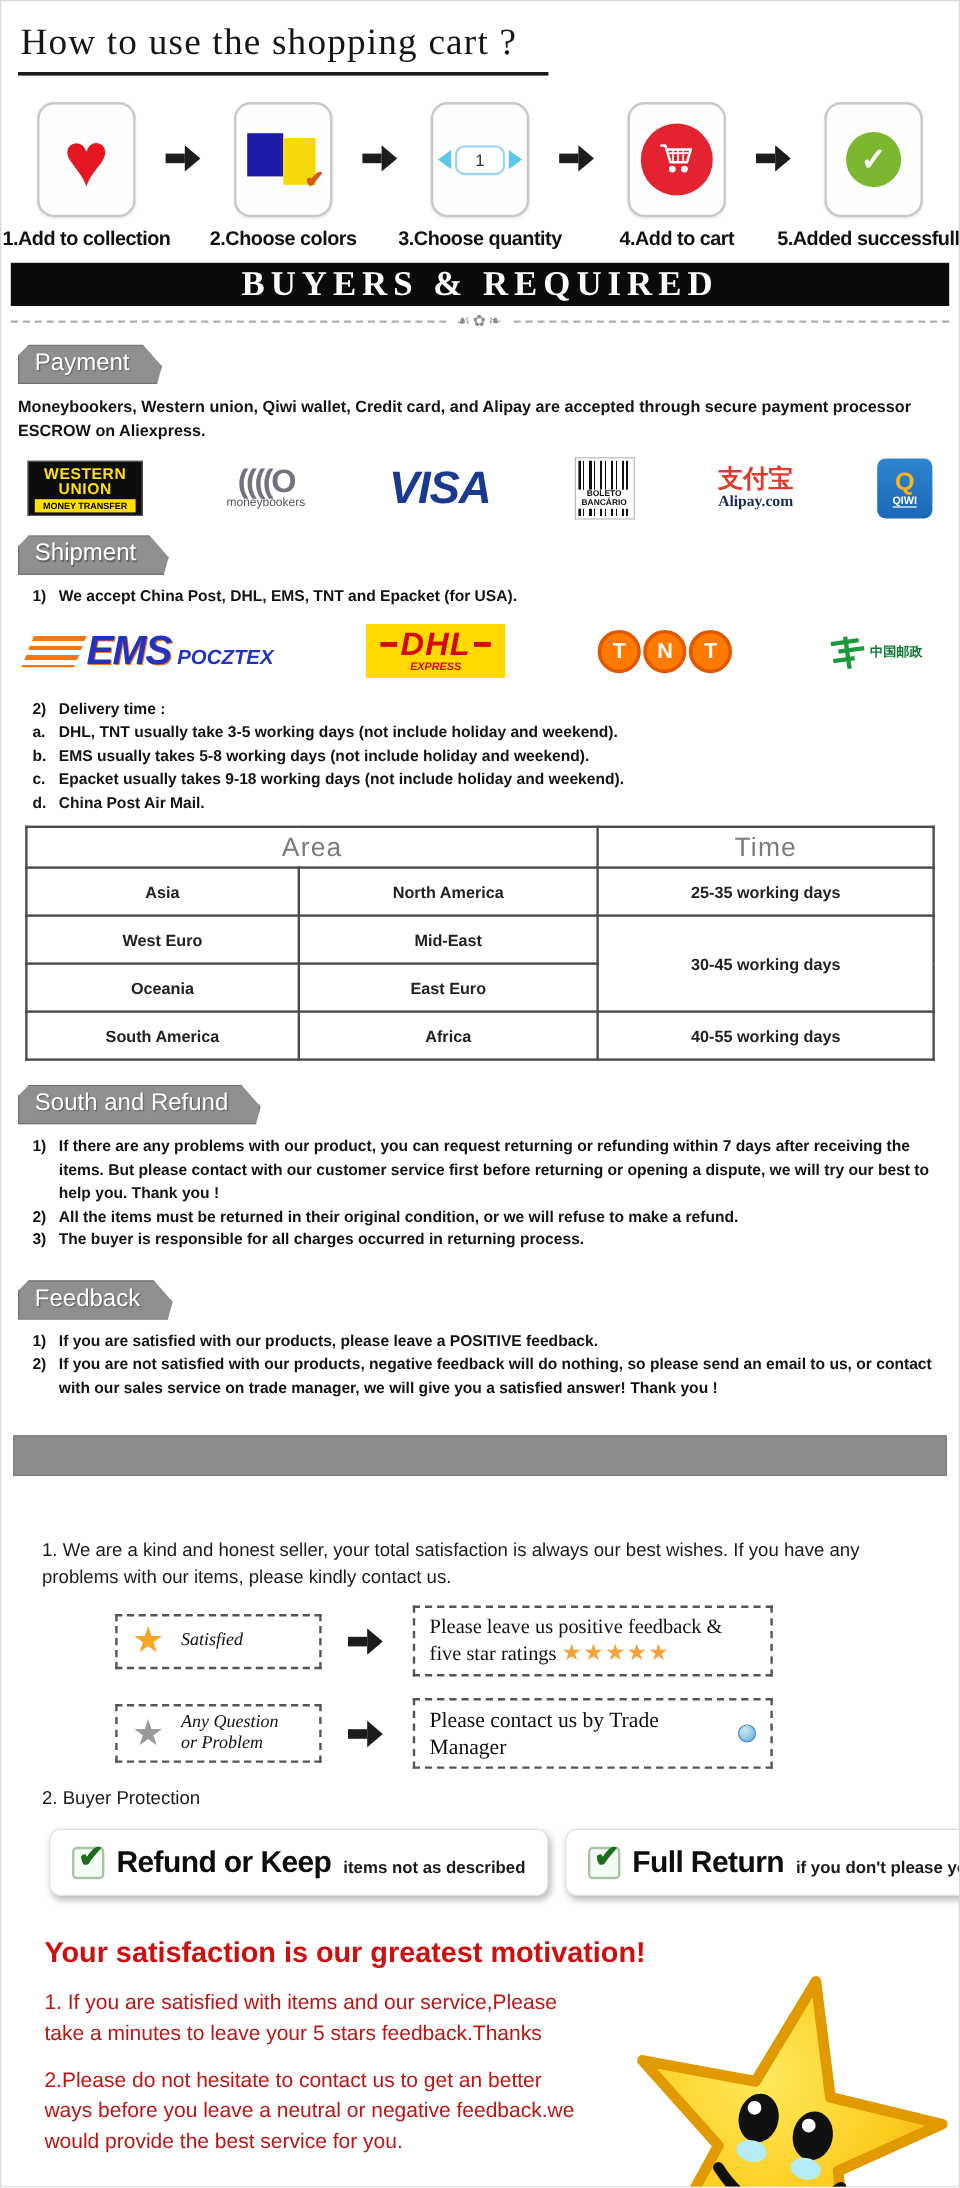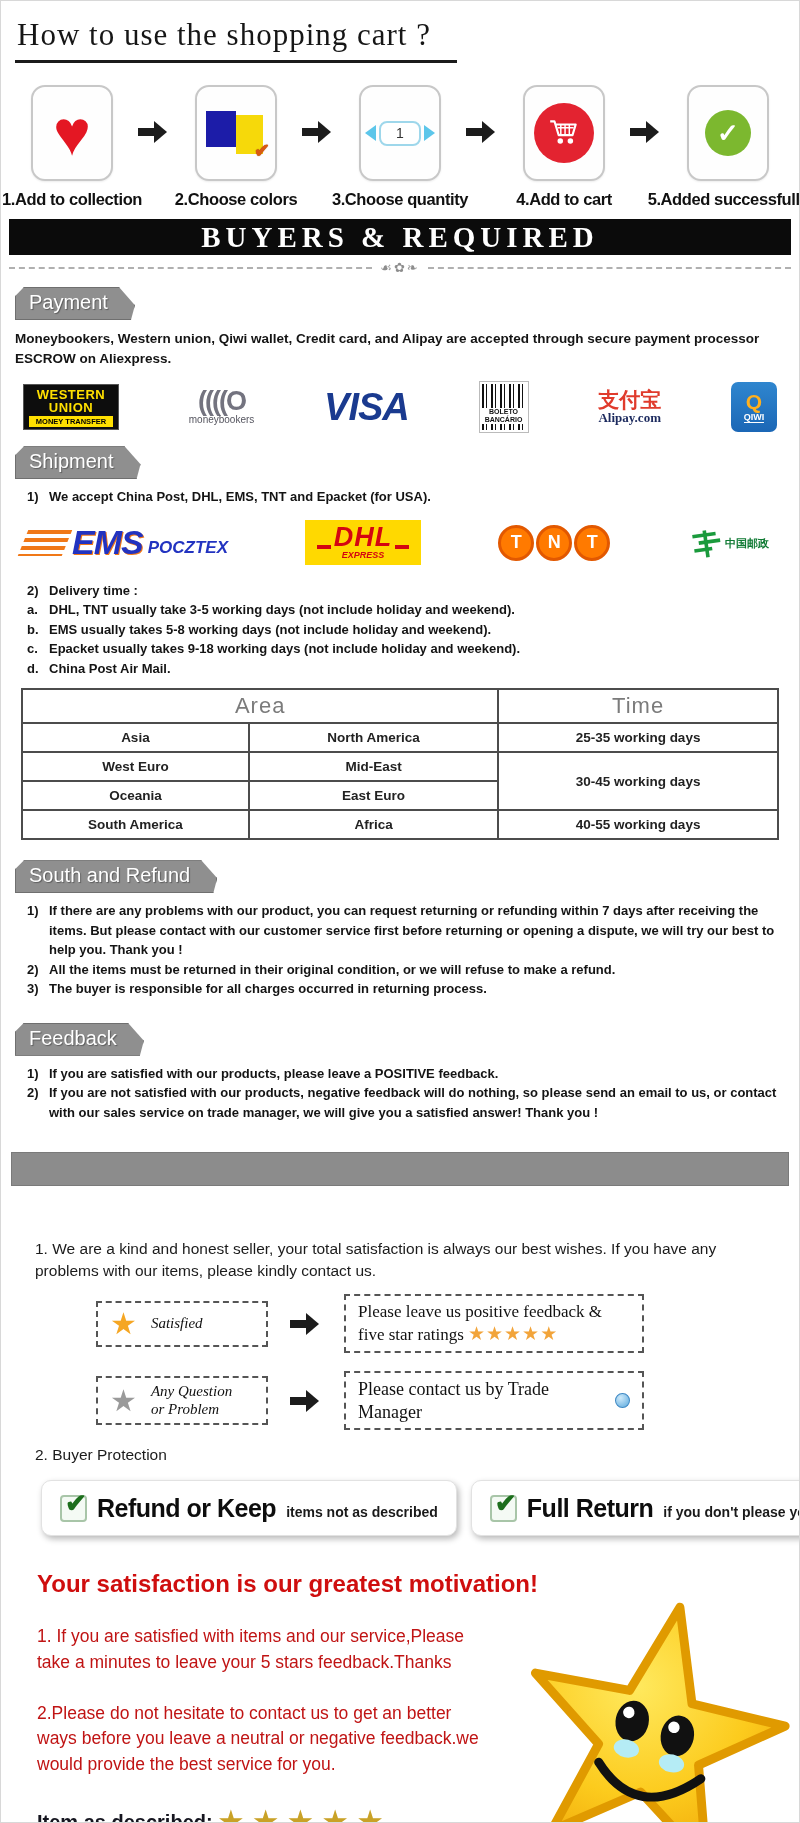--- a/index.html
+++ b/index.html
@@ -95,35 +95,35 @@
   
   .ship-logos { display: flex; align-items: center; justify-content: space-between;
     padding: 10px 30px 0 22px; height: 62px; }
   .ems { display: flex; align-items: center; gap: 5px; }
   .ems-stripes { width: 44px; height: 26px; transform: skewX(-22deg);
     background: repeating-linear-gradient(180deg,#f07818 0 4px,#fff 4px 8px); }
   .ems-name { font-size: 34px; font-weight: bold; font-style: italic; color: #2233c0;
     text-shadow: 1px 1px 0 #f07818; line-height: .9; letter-spacing: -1px; }
   .ems-sub { font-size: 17px; font-weight: bold; font-style: italic; color: #2233c0; align-self: flex-end; }
   .dhl { background: #ffd900; padding: 5px 12px; text-align: center; }
-  .dhl-top { display: flex; align-items: flex-end; gap: 3px; }
+  .dhl-top { display: flex; align-items: center; gap: 3px; }
   .dhl-dash { width: 14px; height: 4px; background: #d40511; }
   .dhl-name { color: #d40511; font-size: 27px; font-weight: bold; font-style: italic; letter-spacing: 1px; line-height: .9; }
   .dhl-sub { color: #d40511; font-size: 9px; font-weight: bold; font-style: italic; margin-top: 1px; }
   .tnt { display: flex; gap: 2px; }
   .tnt-circle { width: 36px; height: 36px; border-radius: 50%; background: #ff7a00;
     border: 3px solid #e25800; color: #fff; font-weight: bold; font-size: 18px;
     display: flex; align-items: center; justify-content: center; }
   .chinapost { display: flex; flex-direction: row; align-items: center; }
   .cp-label { font-size: 11px; font-weight: bold; color: #0f7a33; margin-top: 1px; }
 
   
   .ship-table { width: calc(100% - 40px); margin: 10px 20px 0 20px; border-collapse: collapse; }
   .ship-table td { border: 2px solid #4c4c4c; text-align: center; font-size: 13.5px;
-    font-weight: bold; color: #222; height: 29px; }
+    font-weight: bold; color: #222; height: 40px; }
   .ship-table .head td { font-weight: normal; color: #7b7b7b; font-size: 22px;
     height: 34px; letter-spacing: 1px; }
   .col-1 { width: 30%; } .col-2 { width: 33%; } .col-3 { width: 37%; }
 
   
   .gray-bar { margin: 30px 10px 0 10px; height: 34px; background: #8c8c8c; border: 1px solid #7a7a7a; }
 
   
   .promise-intro { margin: 52px 24px 0 34px; font-size: 15.5px; color: #1b1b1b; line-height: 1.42; }
   .promise-row { display: flex; align-items: center; gap: 22px; margin: 12px 0 0 95px; }
@@ -151,21 +151,21 @@
   .checkbox { width: 27px; height: 27px; border: 2px solid #a8c5a8; border-radius: 4px;
     background: #f4faf4; position: relative; flex: 0 0 auto; }
   .checkbox span { position: absolute; left: 3px; top: -9px; color: #1c6e1c;
     font-size: 26px; font-weight: bold; }
   .badge-title { font-size: 25px; font-weight: bold; color: #0d0d0d; letter-spacing: -0.5px; white-space: nowrap; }
   .badge-sub { font-size: 14px; font-weight: bold; color: #1a1a1a; align-self: center; margin-top: 8px; white-space: nowrap; }
 
   
   .motivation { position: relative; margin-top: 34px; padding-left: 36px; }
   .motivation-title { color: #cf0e0e; font-size: 24px; font-weight: bold; }
-  .red-para { color: #c01414; font-size: 17.5px; line-height: 1.45; width: 455px; margin-top: 26px; }
+  .red-para { color: #c01414; font-size: 17.5px; line-height: 1.45; width: 455px; margin-top: 14px; }
   .star-cartoon { position: absolute; right: 0px; top: 24px; }
   .ratings { margin-top: 28px; }
   .rating-row { display: flex; align-items: center; margin-top: 2px; }
   .rating-label { font-size: 20px; font-weight: bold; color: #15151f; width: 180px; }
   .rating-stars { color: #c9a227; font-size: 31px; letter-spacing: 7px; line-height: 1.1; }
 </style>
 </head>
 <body>
 
 <div class="page">

